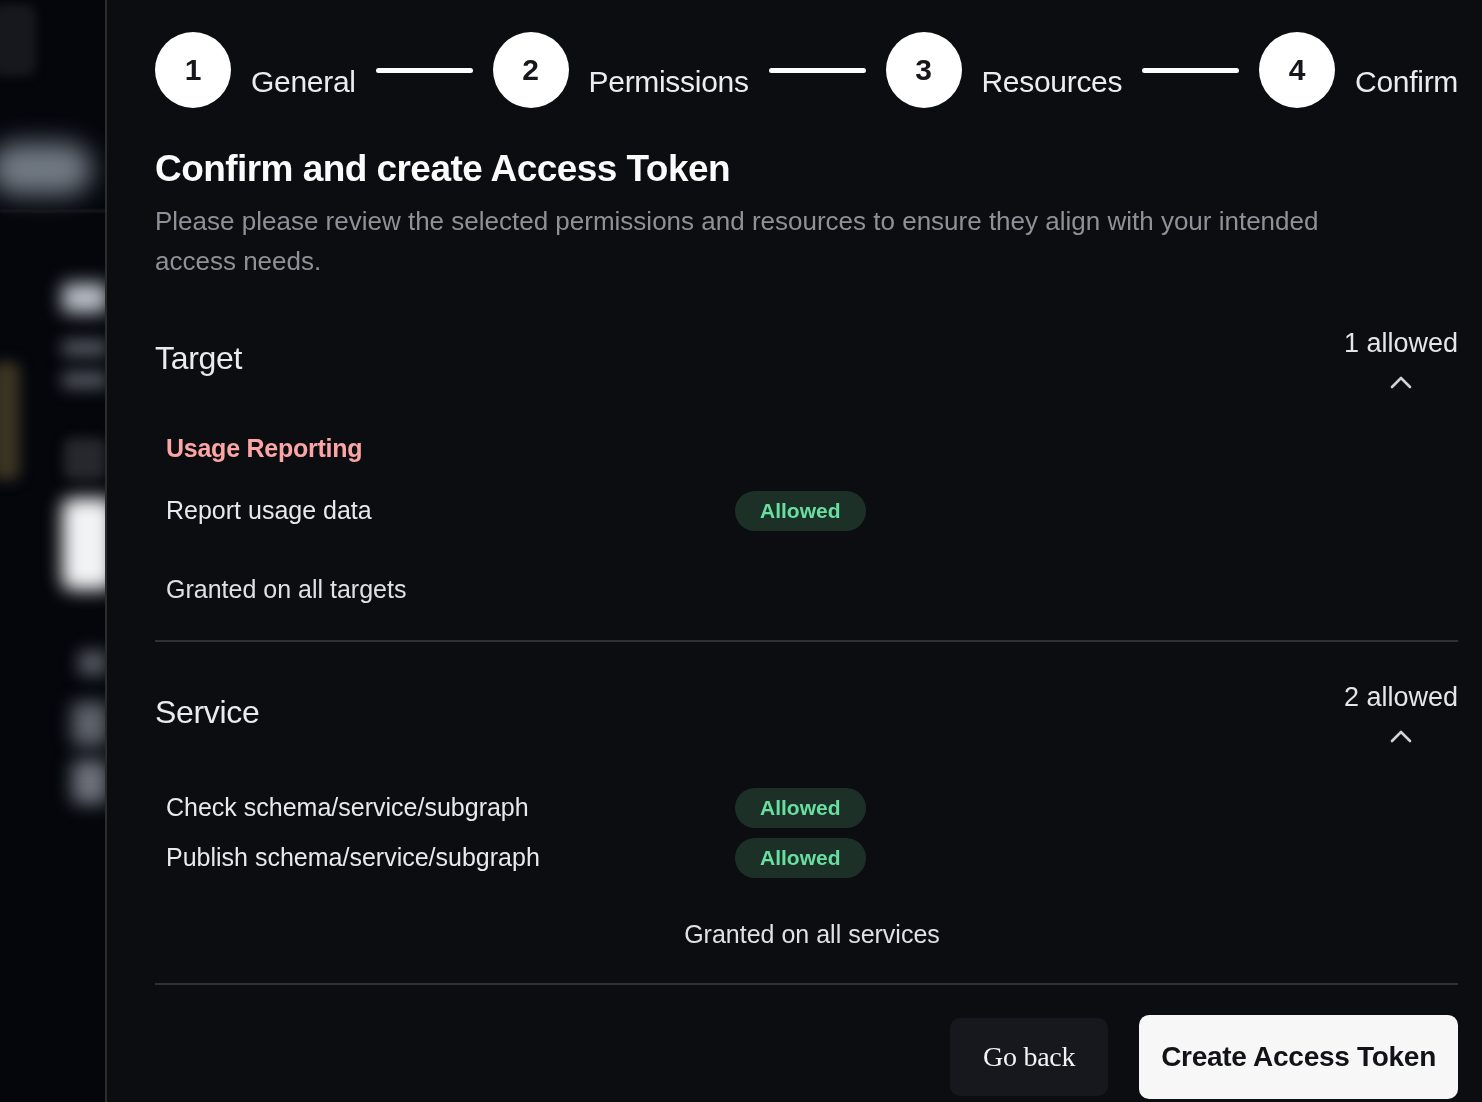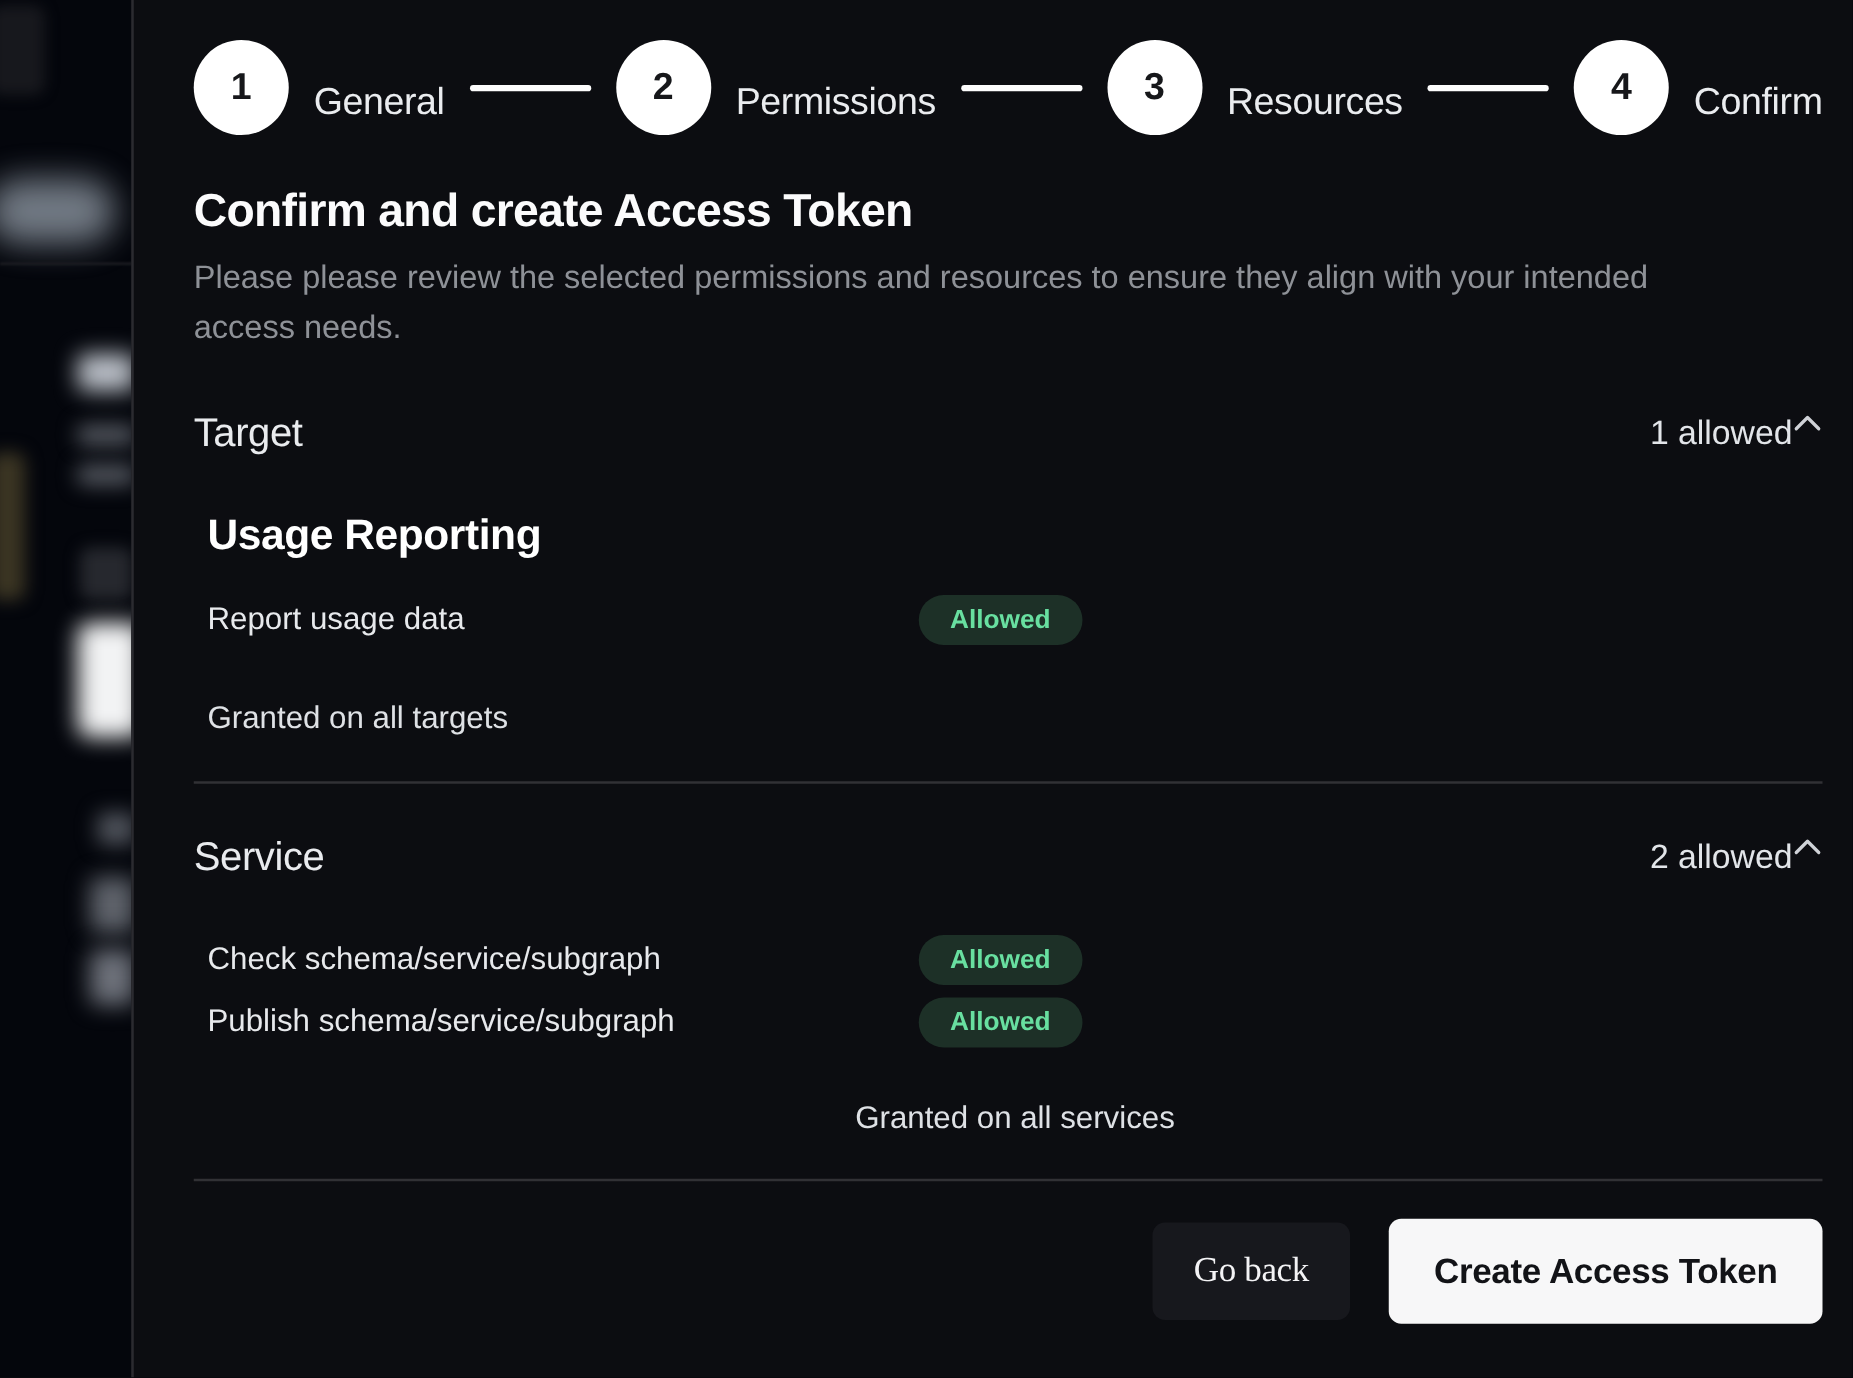--- a/index.html
+++ b/index.html
@@ -56,26 +56,26 @@
   }
 
   
   .title { margin-top:40px; font-size:37px; font-weight:700; color:#fbfbfc; letter-spacing:-0.015em; }
   .subtitle { margin-top:12px; max-width:1232px; font-size:26px; line-height:1.53; color:#8e9197; }
 
   
   .section-header { display:flex; align-items:center; justify-content:space-between; margin-top:46px; }
   .section-header.second { margin-top:40px; }
   .section-name { font-size:32px; font-weight:500; color:#e9ebee; letter-spacing:-0.01em; }
-  .section-toggle { display:flex; align-items:flex-start; gap:0; cursor:pointer; }
+  .section-toggle { display:flex; align-items:center; gap:16px; cursor:pointer;flex-direction:column; }
   .allowed-count { font-size:27px; font-weight:500; color:#e2e5e9; }
   .chevron { display:flex; align-items:center; }
 
   .group { margin-top:44px; padding-left:11px; }
-  .group-title { font-size:34px; font-weight:700; color:#ffffff; letter-spacing:-0.01em; }
+  .group-title { font-size:25px; font-weight:700; color:#fca5a5; letter-spacing:-0.01em; }
   .perm-row { display:flex; align-items:center; margin-top:28px; }
   .perm-row + .perm-row { margin-top:10px; }
   .perm-label { width:569px; font-size:25px; color:#e7e9ec; flex:none; }
   .badge {
     background:#1d3027; color:#68dfa0;
     font-size:21px; font-weight:700;
     padding:8px 25px; border-radius:22px;
     display:inline-block;
   }
   .granted-note { margin-top:44px; padding-left:11px; font-size:25px; color:#dee1e5; }
@@ -85,21 +85,21 @@
 
   
   .footer { display:flex; align-items:center; justify-content:flex-end; gap:31px; margin-top:30px; }
   .btn {
     border:none; border-radius:10px; cursor:pointer;
     font-family:"Liberation Sans", sans-serif;
     display:flex; align-items:center; justify-content:center;
     letter-spacing:-0.01em;
   }
   .btn-secondary { background:#17181d; color:#f3f3f5; height:78px; padding:0 33px; font-size:28px; font-weight:500;font-family:Liberation Serif, serif; }
-  .btn-primary   { background:#f7f7f8; color:#121317; height:84px; padding:0 36px; font-size:28px; font-weight:700; }
+  .btn-primary   { background:#f7f7f8; color:#121317; height:84px; padding:0 22px; font-size:28px; font-weight:700; }
 </style>
 </head>
 <body>
 
 <div class="backdrop">
   <div class="blur-shape bd-box-top"></div>
   <div class="blur-shape bd-blob-light"></div>
   <div class="bd-line" style="position:absolute;"></div>
   <div class="blur-shape bd-text-ac"></div>
   <div class="blur-shape bd-text-l1"></div>

